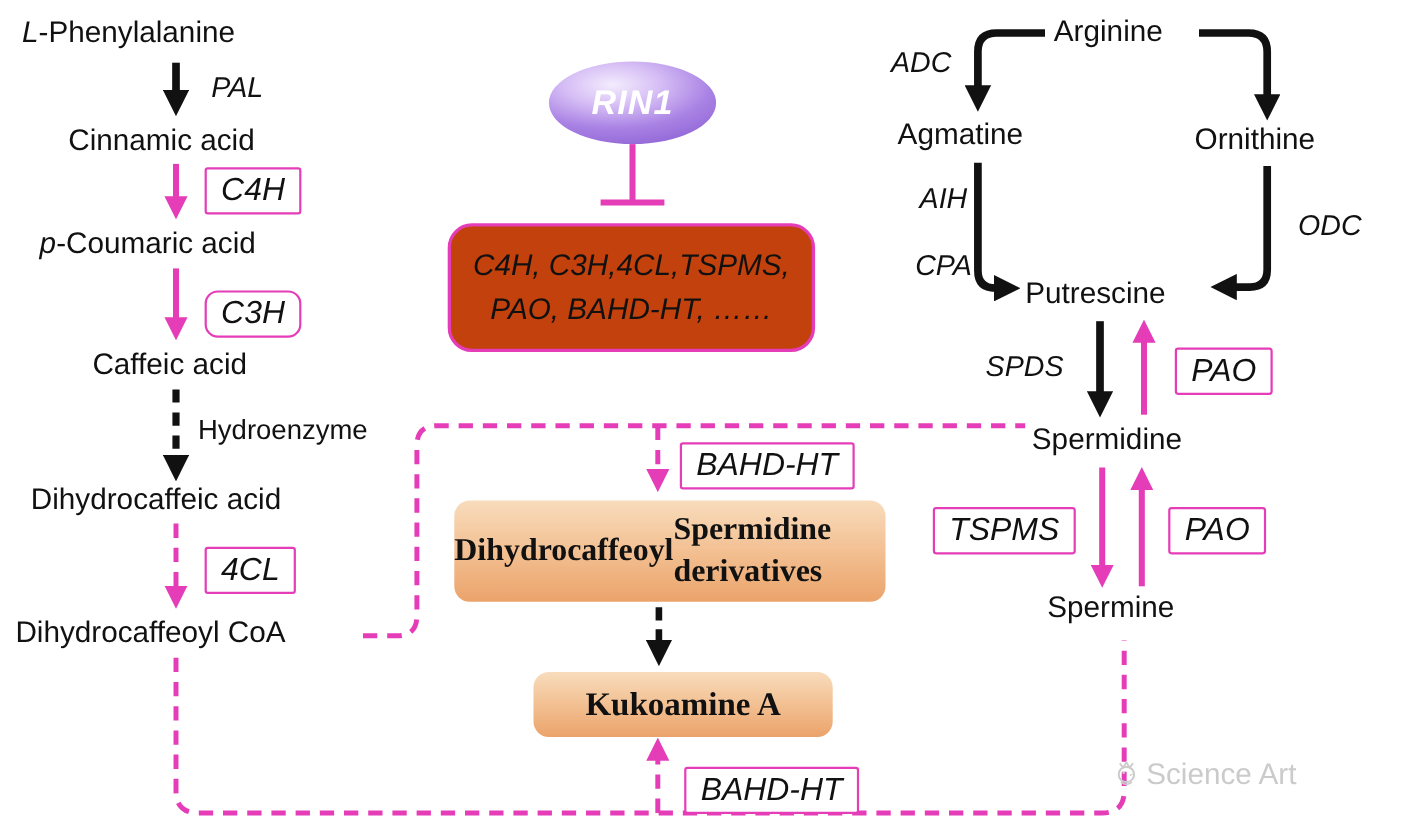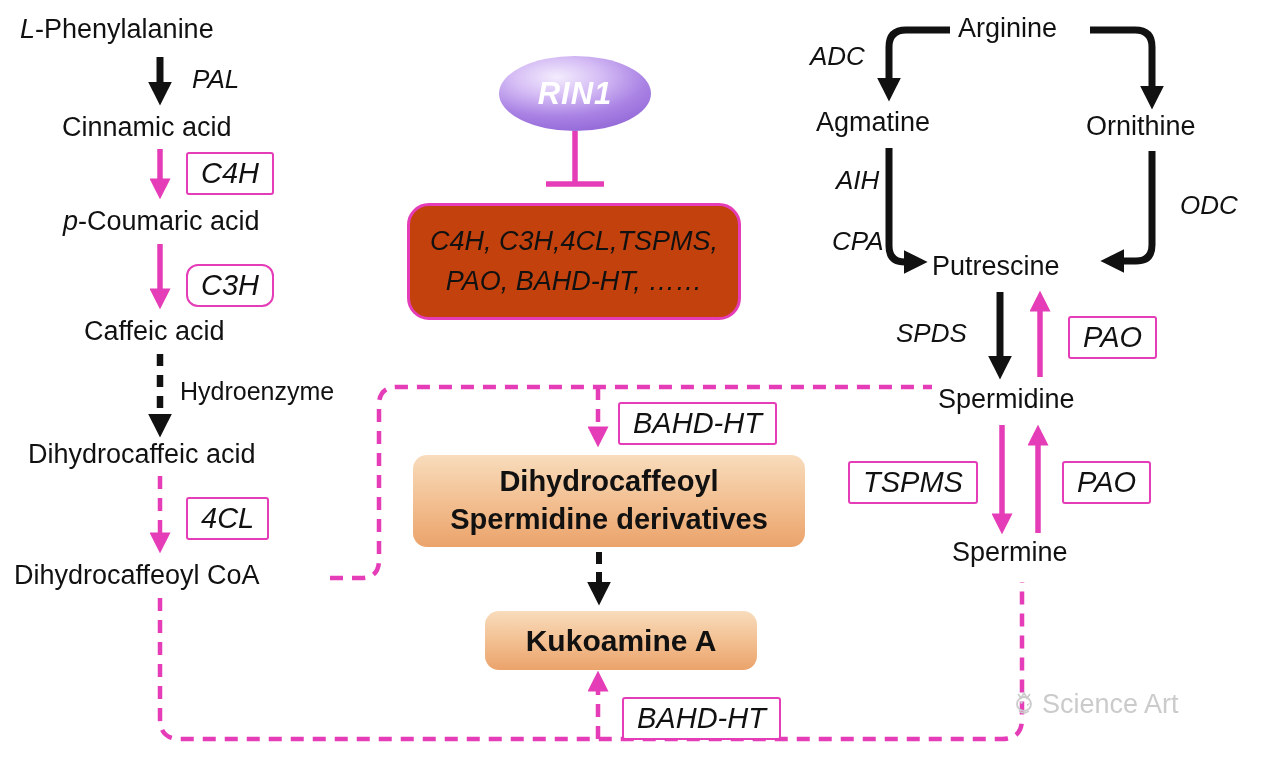--- a/index.html
+++ b/index.html
@@ -13,22 +13,22 @@
   .genebox { position:absolute; z-index:3; left:407px; top:203px; width:334px; height:117px;
              border:3.5px solid #e53cb8; border-radius:22px; background:#c2410c;
              display:flex; flex-direction:column; align-items:center; justify-content:center;
              font-size:27px; font-style:italic; color:#111; line-height:1.45; }
   .rin1 { position:absolute; z-index:3; left:499px; top:56px; width:152px; height:75px; border-radius:50%;
           background:radial-gradient(ellipse 95% 85% at 38% 28%, #f3ecfd 0%, #d6bef5 30%, #a982e4 62%, #8a5ed2 100%);
           display:flex; align-items:center; justify-content:center;
           color:#fff; font-weight:bold; font-style:italic; font-size:31px; letter-spacing:1px; }
   .obox { position:absolute; z-index:3; border-radius:14px;
           background:linear-gradient(180deg, #f8dcbc 0%, #f2bd8e 55%, #eba36b 100%);
-          display:flex; flex-direction:column; align-items:center; justify-content:center;
-          font-weight:bold; color:#111; text-align:left; }
+          display:flex; flex-direction:row; align-items:center; justify-content:center;
+          font-weight:bold; color:#111; text-align:left;font-family:Liberation Serif, serif; }
   .obox.deriv { left:413px; top:455px; width:392px; height:92px; font-size:29px; line-height:1.3; }
   .obox.kuko  { left:461px; top:611px; width:272px; height:59px; font-size:30px;margin-left:24px; }
   .italic-first { font-style:italic; }
   .watermark { position:absolute; z-index:2; left:1008px; top:688px; display:flex; align-items:center; gap:2px;
                color:#cbcbcb; font-size:27px; }
 </style>
 </head>
 <body>
 
 <div class="canvas">
@@ -69,21 +69,21 @@
 
     <path d="M599 552 V596" stroke="#111111" stroke-width="6" stroke-dasharray="12 8" fill="none" marker-end="url(#mB)"></path>
   </svg>
 
   <div class="lbl" style="left:20px; top:14px;">
     <span class="italic-first">L</span><span>-Phenylalanine</span>
   </div>
   <div class="enz" style="left:192px; top:64px;">PAL</div>
   <div class="lbl" style="left:62px; top:112px;">Cinnamic acid</div>
   <div class="ebox" style="left:186px; top:152px;">C4H</div>
-  <div class="lbl" style="left:36px; top:206px;margin-left:27px;">
+  <div class="lbl" style="left:36px; top:206px;">
     <span class="italic-first">p</span><span>-Coumaric acid</span>
   </div>
   <div class="ebox" style="left:186px; top:264px;border-radius:12px;">C3H</div>
   <div class="lbl" style="left:84px; top:316px;">Caffeic acid</div>
   <div class="lbl" style="left:28px; top:439px;">Dihydrocaffeic acid</div>
   <div class="lbl" style="left:180px; top:377px; font-size:25px;">Hydroenzyme</div>
   <div class="ebox" style="left:186px; top:497px;">4CL</div>
   <div class="lbl" style="left:14px; top:560px;">Dihydrocaffeoyl CoA</div>
 
   <div class="rin1">

